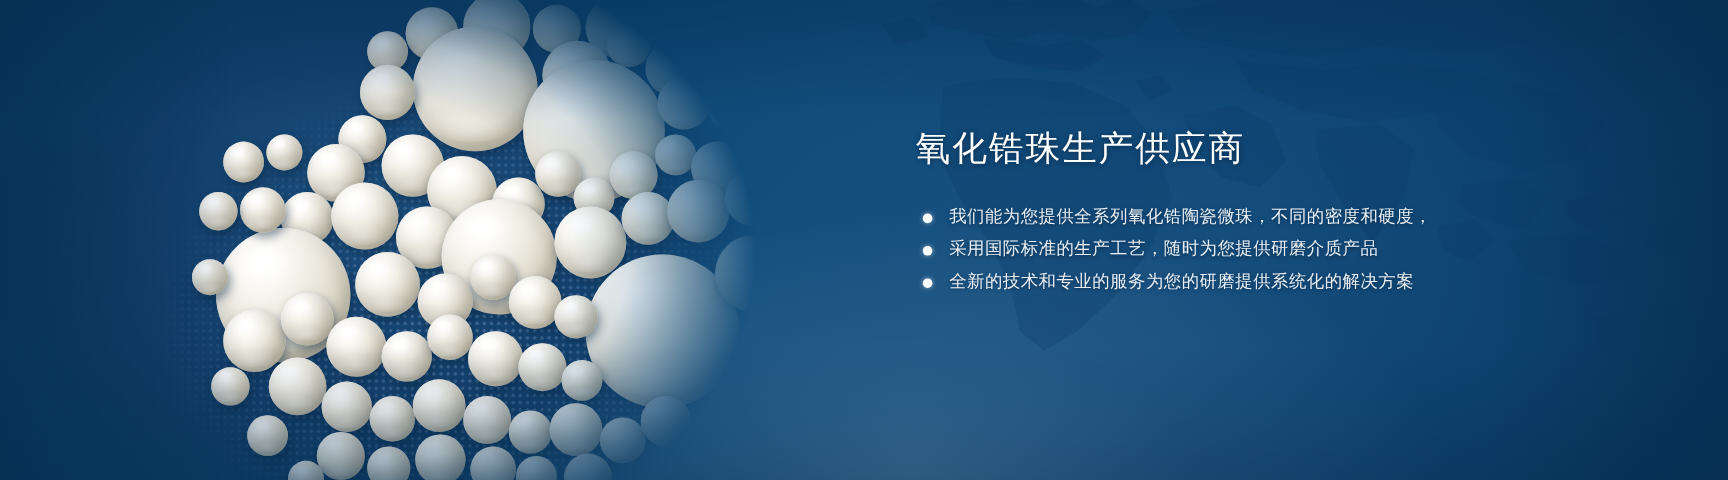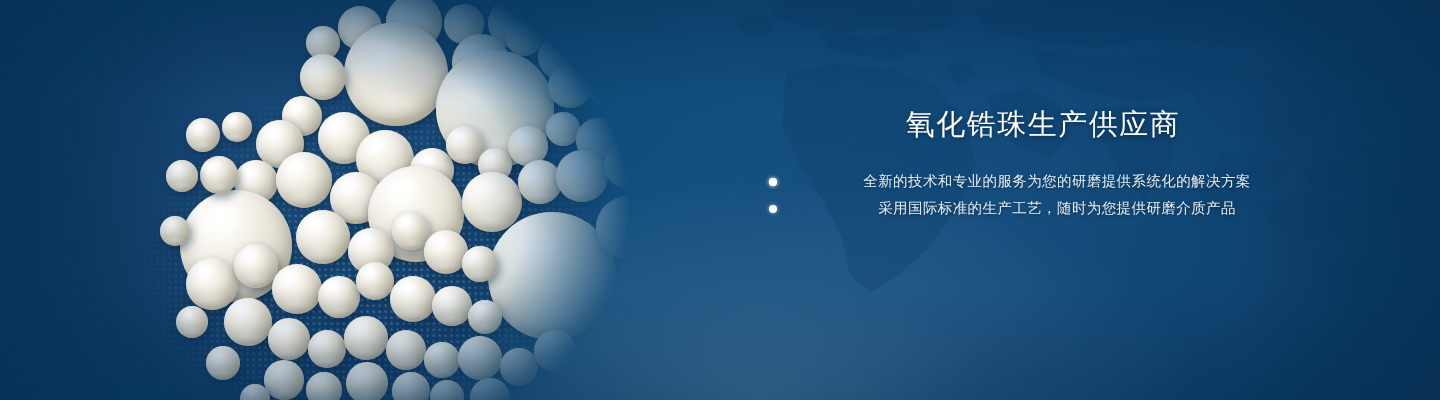--- a/index.html
+++ b/index.html
@@ -2,21 +2,20 @@
 <html><head>
 <meta charset="utf-8">
 <style>
   html,body{margin:0;padding:0;background:#0a3f6d;}
   #banner{
     position:relative;
     width:1440px;height:400px;
     overflow:hidden;
     font-family:"Liberation Sans","DejaVu Sans",sans-serif;
     background:#0a4372;
-    text-align:center;
   }
   
   .bg-base{
     position:absolute;inset:0;
     background:
       radial-gradient(ellipse 620px 300px at 760px 395px, rgba(96,142,178,.55) 0%, rgba(70,115,152,.28) 38%, rgba(10,67,114,0) 72%),
       radial-gradient(ellipse 760px 420px at 900px 230px, rgba(40,96,142,.45) 0%, rgba(10,67,114,0) 70%),
       linear-gradient(110deg,#0a3f6c 0%,#0a436f 22%,#0d4a79 46%,#0b4475 66%,#0a3e6a 86%,#093a64 100%);
   }
   .bg-vignette{
@@ -263,25 +262,26 @@
     </div>
   </div>
 
   <div class="bg-vignette"></div>
 
   <div class="content">
     <h1 class="headline">氧化锆珠生产供应商</h1>
     <ul class="points">
       <li>
         <span class="dot"></span>
+        <span>我们能为您提供全系列氧化锆陶瓷微珠，不同的密度和硬度，</span>
+      </li>
+      <li>
+        <span class="dot"></span>
+        <span>采用国际标准的生产工艺，随时为您提供研磨介质产品</span>
       </li>
       <li>
         <span class="dot"></span>
         <span>全新的技术和专业的服务为您的研磨提供系统化的解决方案</span>
       </li>
-      <li>
-        <span class="dot"></span>
-        <span>采用国际标准的生产工艺，随时为您提供研磨介质产品</span>
-      </li>
     </ul>
   </div>
 
 </div>
 
 </body></html>

